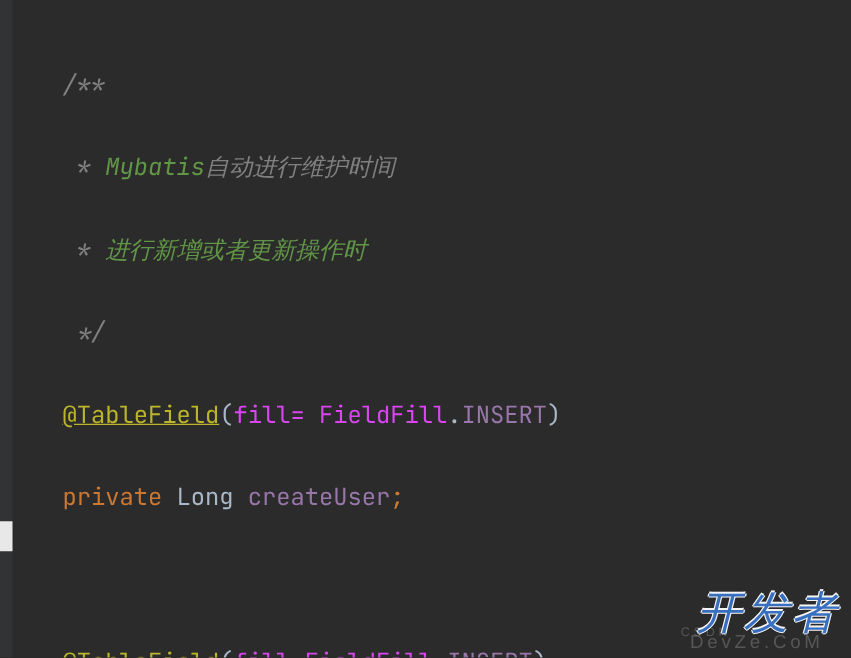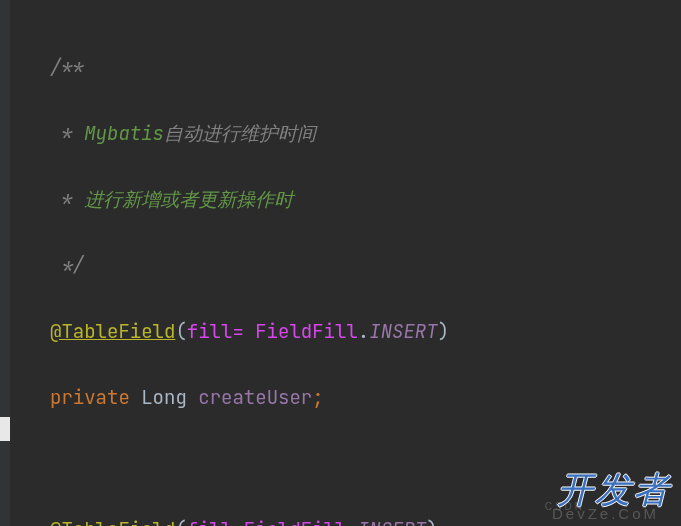--- a/index.html
+++ b/index.html
@@ -36,21 +36,21 @@
   }
   .line { display: block; height: 33px; }
   .indent { display:inline-block; width: 50px; }
   .comment { color: #808080; font-style: italic; }
   .comment-green { color: #619647; font-style: italic; }
   .annotation { color: #bbb529; text-decoration: underline; }
   .keyword { color: #cc7832; }
   .paren { color: #a9b7c6; }
   .ident { color: #d946ef; }
   .dot { color: #a9b7c6; }
-  .enumval { color: #9876aa; font-style: italic; }
+  .enumval { color: #9876aa; }
   .field { color: #9876aa; }
   .type { color: #a9b7c6; }
   .semi { color: #cc7832; }
   .watermark-big {
     position: absolute;
     right: 10px;
     bottom: 18px;
     font-family: "SimHei","Microsoft YaHei",sans-serif;
     font-size: 36px;
     font-weight: 400;

